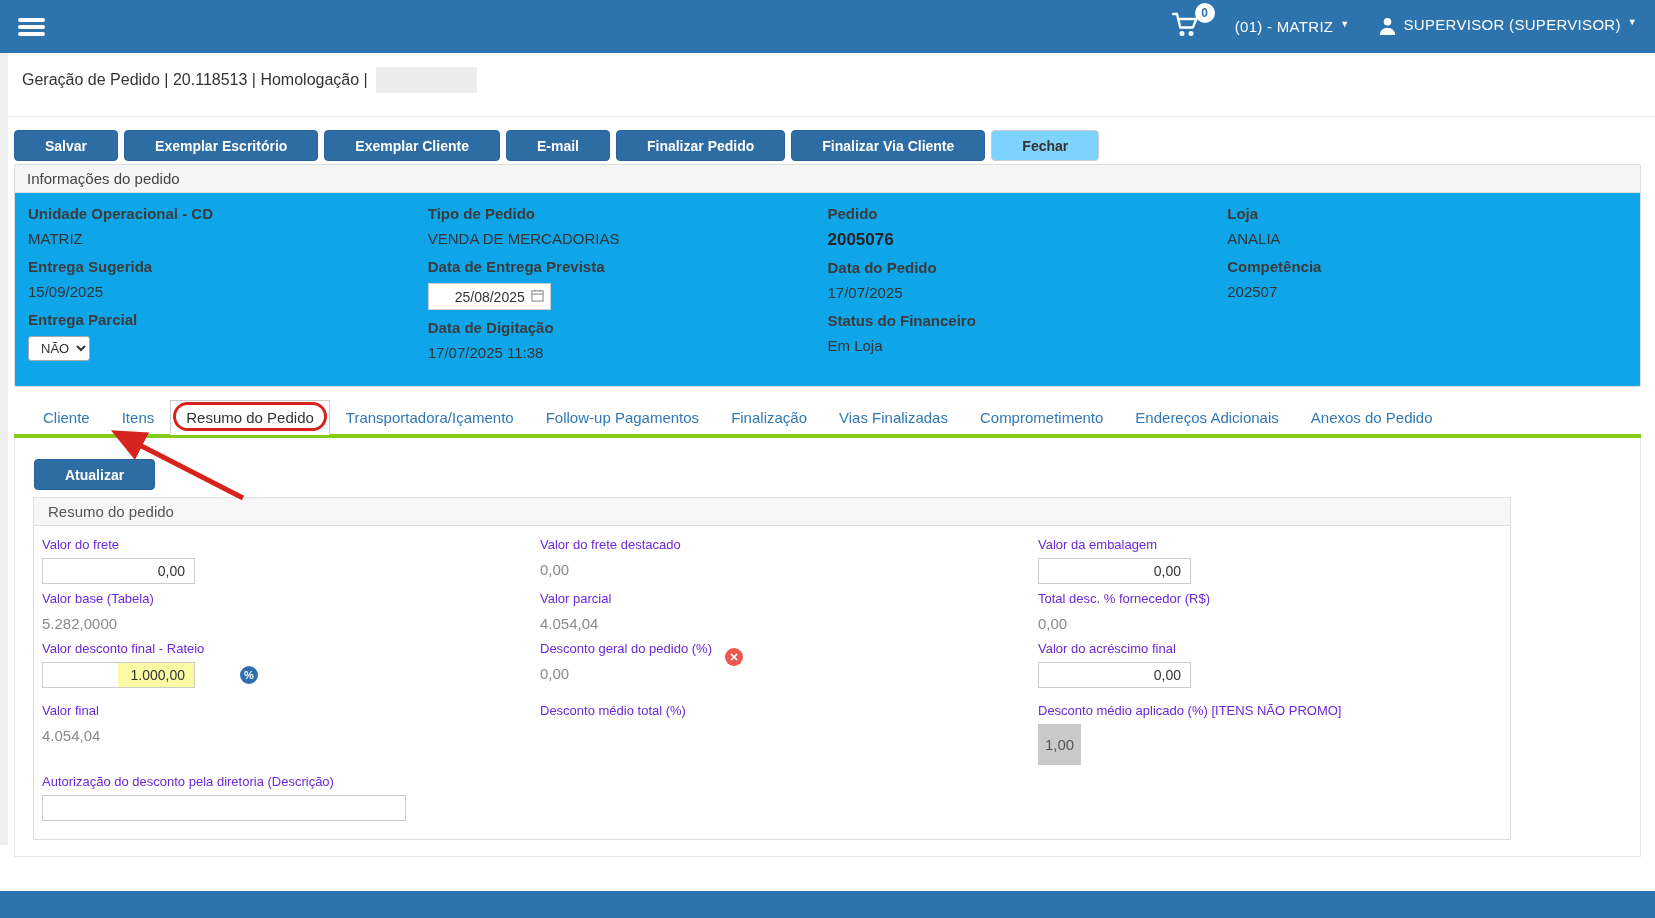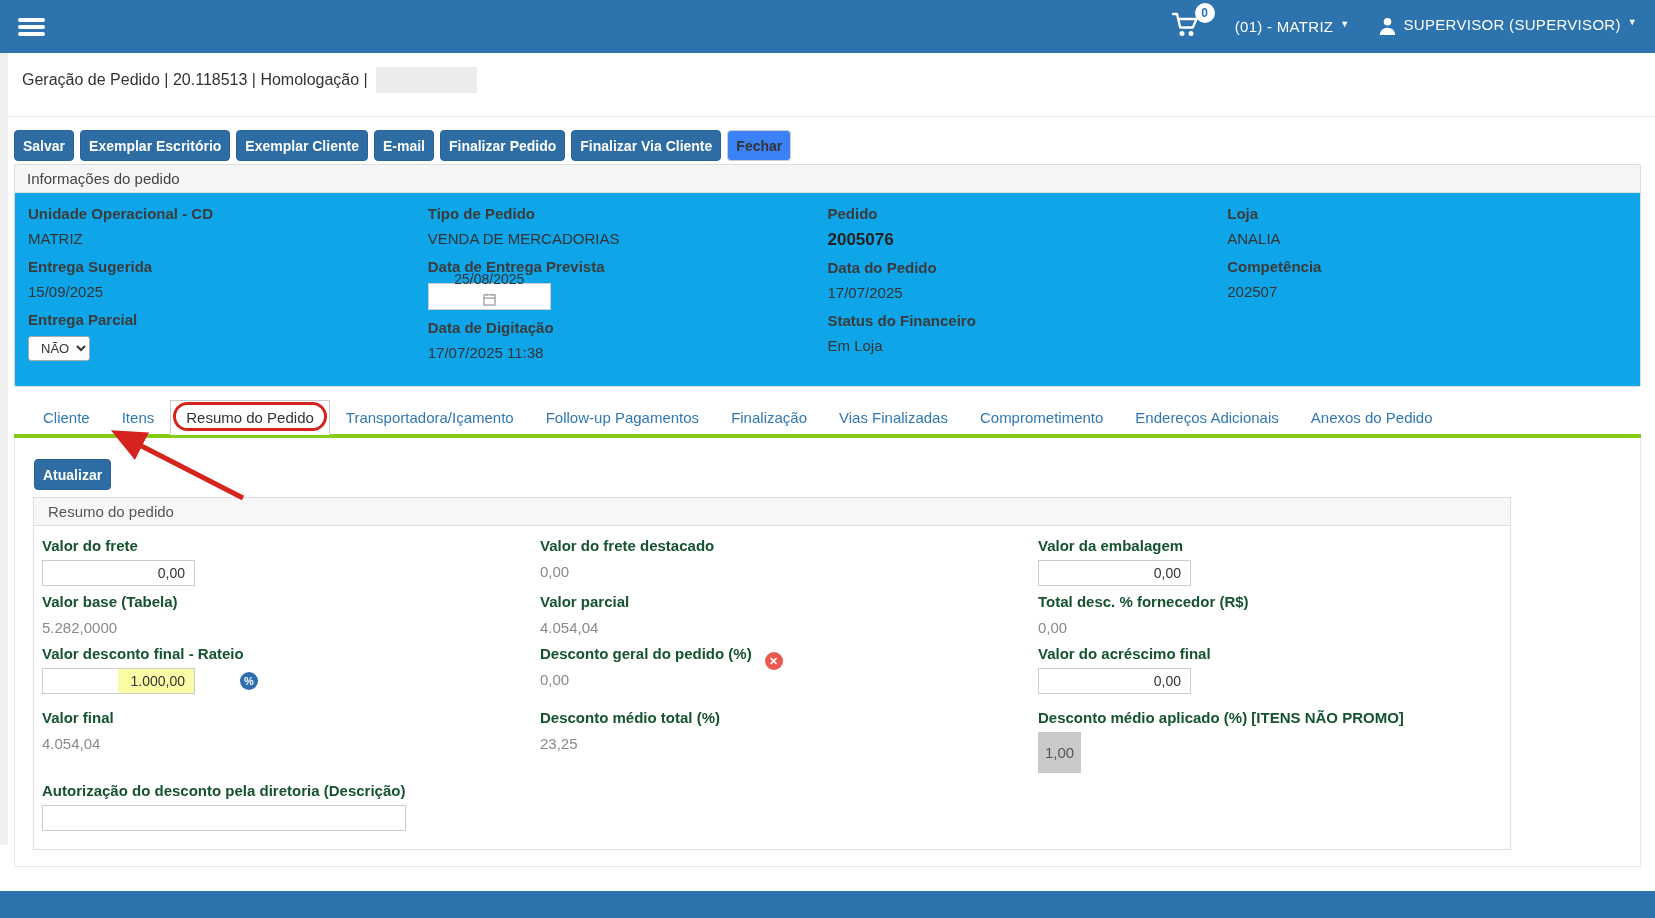--- a/index.html
+++ b/index.html
@@ -30,37 +30,37 @@
     display:flex; align-items:center; gap:8px; padding:14px 0 23px 22px;
     border-bottom:1px solid #eee; font-size:16px; color:#333;
   }
   .redacted { width:101px; height:26px; background:#ececec; }
   
   .main { padding:13px 14px 0 14px; }
   .toolbar { display:flex; gap:6px; margin-bottom:3px; }
   .btn {
     font-family:inherit; font-size:14px; font-weight:bold; color:#fff;
     background:#2d6da3; border:1px solid #2a629b; border-radius:4px;
-    height:31px; padding:0 8px; cursor:pointer;
-  }
-  .btn.secondary { background:#3b82f6; color:#333; border:1px solid #ccc; font-weight:bold; }
+    height:31px; padding:0 30px; cursor:pointer;
+  }
+  .btn.secondary { background:#7dd3fc; color:#333; border:1px solid #ccc; font-weight:bold; }
   
   .panel { border:1px solid #ddd; border-radius:2px; background:#0ea5e9; }
   .panel-head {
     background:#f5f5f5; border-bottom:1px solid #ddd; padding:5px 12px;
     font-size:15px; color:#444; height:28px; display:flex; align-items:center;
   }
   .info-body { display:grid; grid-template-columns:repeat(4,1fr); padding:12px 13px 14px; }
   .fld-label { font-weight:bold; font-size:15px; color:#3b3b3b; margin-bottom:8px; }
   .fld-value { font-size:15px; color:#333; margin-bottom:11px; }
   .fld-value.big { font-size:17px; font-weight:bold; color:#222; margin-bottom:9px; }
   .date-input {
     width:123px; height:27px; border:1px solid #ccc; display:flex; align-items:center;
     justify-content:flex-end; gap:6px; padding:0 6px; font-size:14px; color:#333;
-    background:#fff; margin-bottom:9px; cursor:text;flex-direction:column;
+    background:#fff; margin-bottom:9px; cursor:text;
   }
   .select-box {
     width:62px; height:25px; border:1px solid #aaa; border-radius:3px; background:#fdfdfd;
     font-family:inherit; font-size:13px; color:#333; padding:0 2px 0 8px;
   }
   
   .tabs { display:flex; margin-top:13px; border-bottom:4px solid #84cc16; padding-left:13px; }
   .tab {
     font-size:15px; color:#3078b4; padding:8px 15px; cursor:pointer; text-decoration:none;
     border:1px solid transparent; position:relative; margin-bottom:-1px; white-space:nowrap;
@@ -76,21 +76,21 @@
   
   .btn-atualizar { margin-left:1px; }
   .resumo-panel { margin-top:7px; width:1478px; border:1px solid #ddd; }
   .resumo-head {
     background:#f7f7f7; border-bottom:1px solid #ddd; height:28px;
     display:flex; align-items:center; padding:0 14px; font-size:15px; color:#555;
   }
   .resumo-body { padding:11px 8px 18px; }
   .srow { display:grid; grid-template-columns:498px 498px auto; }
   .scell { position:relative; }
-  .s-label { font-weight:bold; font-size:15px; color:#14532d; margin-bottom:6px; }
+  .s-label { font-weight:normal; font-size:13px; color:#6d28d9; margin-bottom:6px; }
   .s-input {
     width:153px; height:26px; border:1px solid #ccc; font-family:inherit; font-size:14px;
     color:#333; text-align:right; padding:0 9px; background:#fff;
   }
   .s-input.wide { width:364px; text-align:left; }
   .s-input.yellow { background:linear-gradient(to right,#fff 50%,#fbfba6 50%); }
   .s-text { font-size:15px; color:#8a8a8a; padding-top:3px; }
   .gray-chip { display:inline-block; background:#c9c9c9; color:#555; font-size:15px; padding:12px 7px; }
   .mb1 { margin-bottom:7px; } .mb2 { margin-bottom:9px; } .mb3 { margin-bottom:15px; }
   .value-row { display:flex; align-items:center; gap:45px; }
@@ -288,21 +288,20 @@
           </div>
         </div>
 
         <div class="srow mb2">
           <div class="scell">
             <div class="s-label">Valor final</div>
             <div class="s-text">4.054,04</div>
           </div>
           <div class="scell">
             <div class="s-label">Desconto médio total (%)</div>
-            <div class="s-text">23,25</div>
           </div>
           <div class="scell">
             <div class="s-label">Desconto médio aplicado (%) [ITENS NÃO PROMO]</div>
             <span class="gray-chip">1,00</span>
           </div>
         </div>
 
         <div class="srow">
           <div class="scell" style="grid-column:1 / span 2;">
             <div class="s-label">Autorização do desconto pela diretoria (Descrição)</div>

